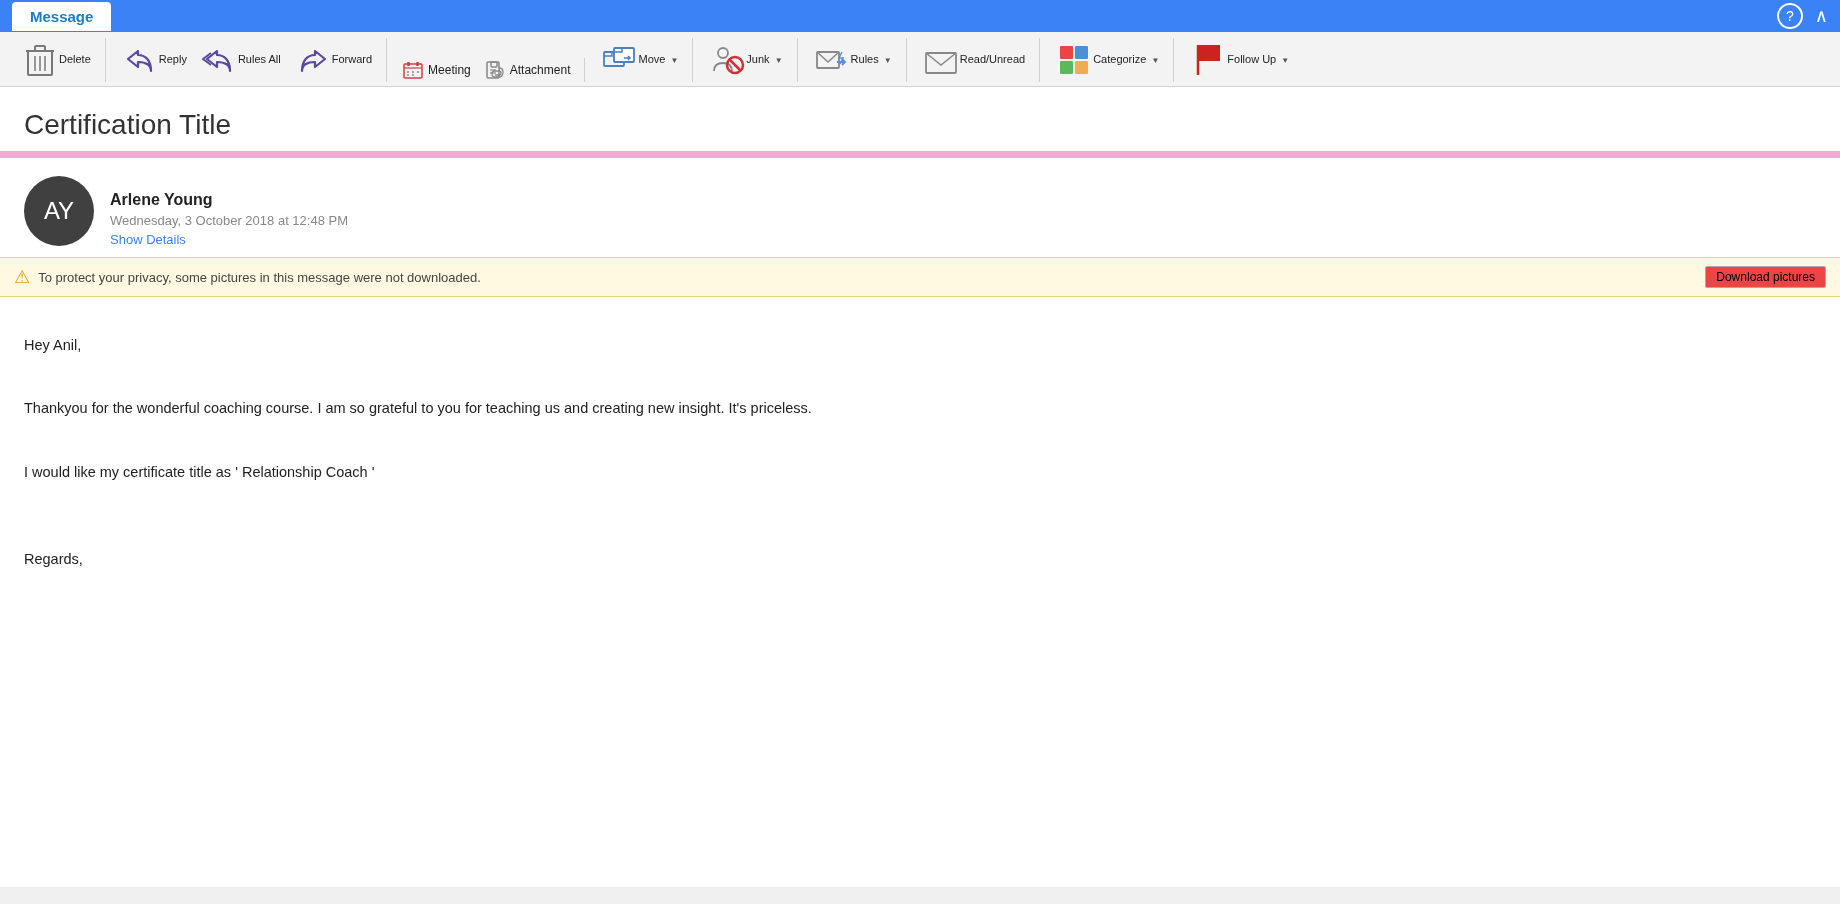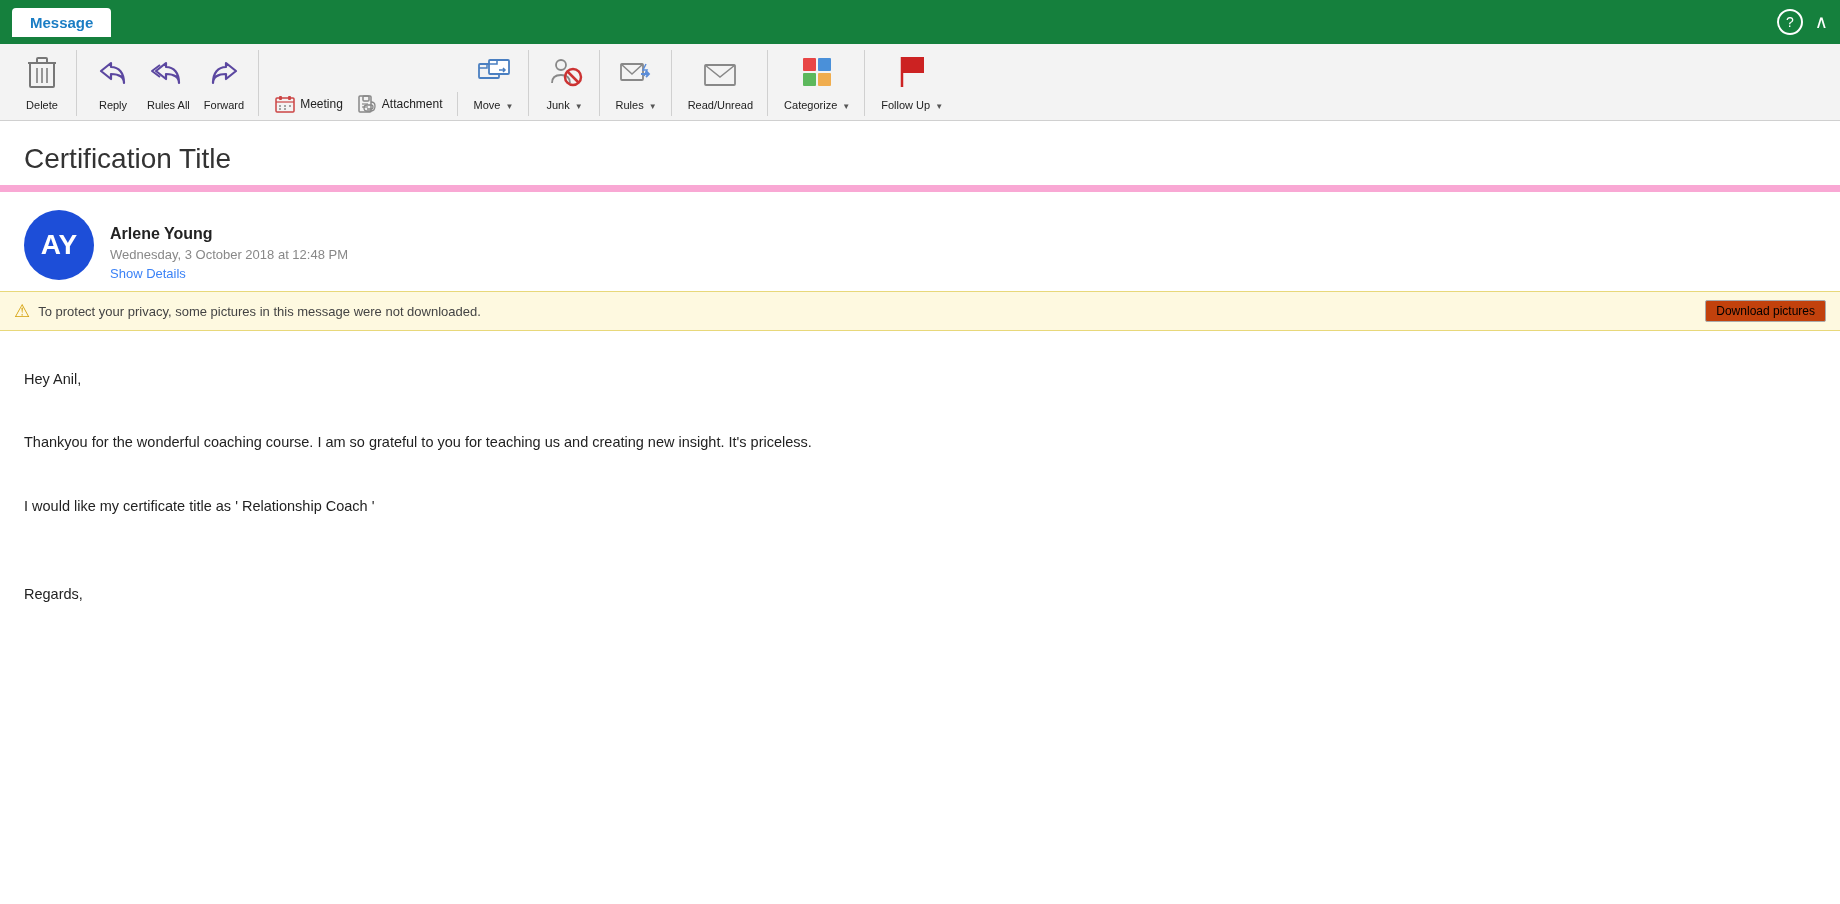--- a/index.html
+++ b/index.html
@@ -1,21 +1,21 @@
 <!DOCTYPE html>
 <html><head>
   <meta charset="utf-8">
   <style>
     * { box-sizing: border-box; margin: 0; padding: 0; }
     body { font-family: 'Segoe UI', Arial, sans-serif; background: #f0f0f0; width: 1840px; height: 904px; overflow: hidden; }
 
     
     .title-bar {
-      background: #15803d;
-      height: 44px;
+      background: #3b82f6;
+      height: 32px;
       display: flex;
       align-items: center;
       padding: 0 12px;
       justify-content: space-between;
     }
     .title-tab {
       background: white;
       color: #1a7dc4;
       font-weight: bold;
       font-size: 15px;
@@ -47,32 +47,32 @@
     .ribbon-group {
       display: flex;
       align-items: flex-end;
       gap: 2px;
       padding: 0 8px;
       border-right: 1px solid #d0d0d0;
     }
     .ribbon-group:last-child { border-right: none; }
     .ribbon-btn {
       display: flex;
-      flex-direction: column;
+      flex-direction: row;
       align-items: center;
       justify-content: flex-end;
       min-width: 52px;
       padding: 4px 6px;
       border: none;
       background: none;
       cursor: pointer;
       border-radius: 3px;
       font-size: 11px;
       color: #222;
-      gap: 9px;
+      gap: 1px;
     }
     .ribbon-btn .icon-area {
       width: 36px;
       height: 36px;
       display: flex;
       align-items: center;
       justify-content: center;
       font-size: 26px;
     }
     .ribbon-btn-label {
@@ -105,24 +105,24 @@
     .sender-area {
       display: flex;
       align-items: flex-start;
       padding: 18px 24px 10px 24px;
       gap: 16px;
     }
     .avatar {
       width: 70px;
       height: 70px;
       border-radius: 50%;
-      background: #1d4ed8;
+      background: #404040;
       color: white;
-      font-size: 28px;
-      font-weight: bold;
+      font-size: 24px;
+      font-weight: normal;
       display: flex;
       align-items: center;
       justify-content: center;
       flex-shrink: 0;
     }
     .sender-info {
       display: flex;
       flex-direction: column;
       gap: 4px;
       padding-top: 4px;
@@ -160,21 +160,21 @@
       display: flex;
       align-items: center;
       gap: 8px;
     }
     .warning-icon {
       color: #d4a00a;
       font-size: 18px;
     }
     .download-btn {
       border: 1px solid #aaa;
-      background: #c2410c;
+      background: #ef4444;
       padding: 3px 10px;
       font-size: 12px;
       cursor: pointer;
       border-radius: 2px;
     }
 
     
     .email-body {
       padding: 36px 24px;
       font-size: 14.5px;

